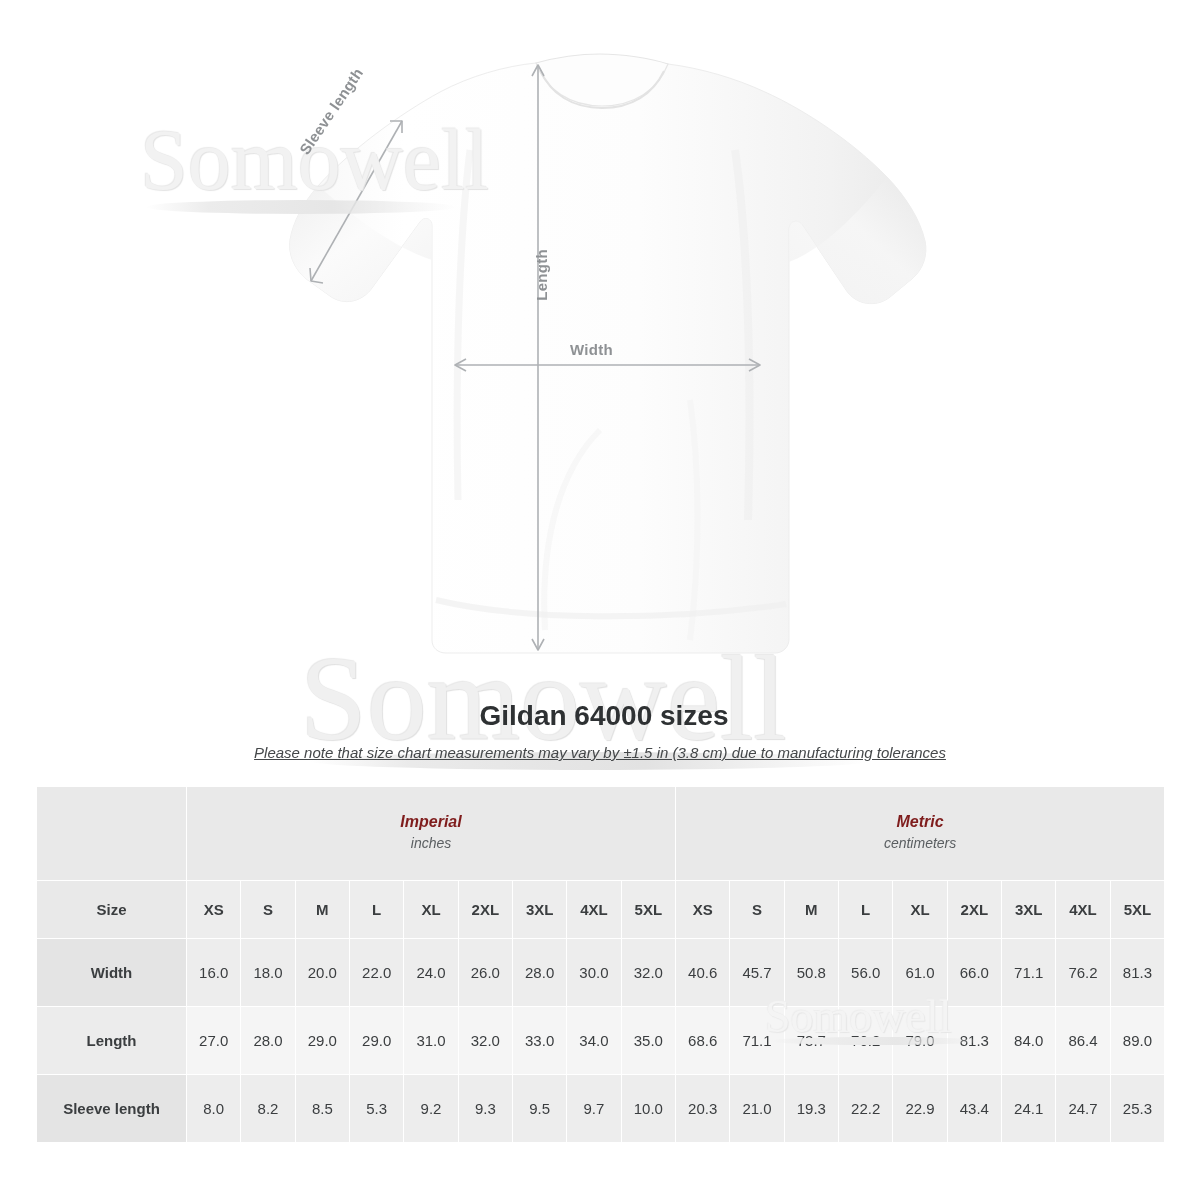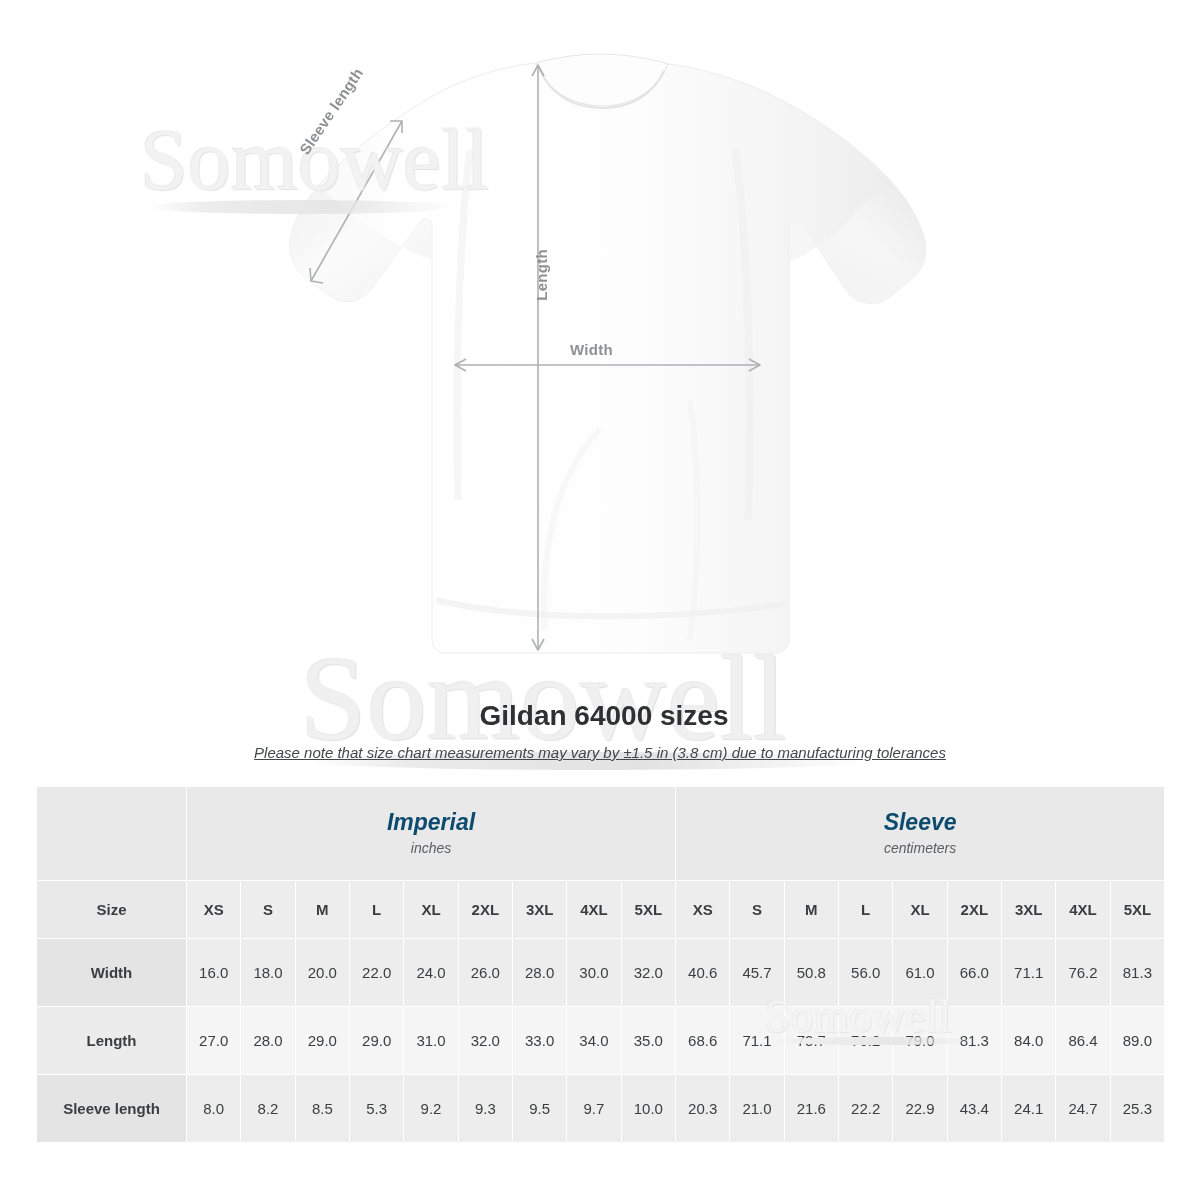--- a/index.html
+++ b/index.html
@@ -163,24 +163,24 @@
     border: 1px solid #ffffff;
     text-align: center;
     vertical-align: middle;
     font-weight: normal;
   }
   .unit-head {
     background: #e9e9e9;
     height: 94px;
   }
   .unit-head .unit-name {
-    font-size: 23px;
+    font-size: 16px;
     font-style: italic;
     font-weight: bold;
-    color: #0c4a6e;
+    color: #7f1d1d;
     line-height: 1.25;
   }
   .unit-head .unit-sub {
     font-size: 14px;
     font-style: italic;
     color: #5a5e61;
     line-height: 1.6;
   }
   .corner-cell {
     background: #e9e9e9;
@@ -331,21 +331,21 @@
         <col span="18" style="width:54.33px">
       </colgroup>
       <tbody>
         <tr>
           <td class="corner-cell"></td>
           <td class="unit-head" colspan="9">
             <div class="unit-name">Imperial</div>
             <div class="unit-sub">inches</div>
           </td>
           <td class="unit-head" colspan="9">
-            <div class="unit-name">Sleeve</div>
+            <div class="unit-name">Metric</div>
             <div class="unit-sub">centimeters</div>
           </td>
         </tr>
 
         <tr class="header-row">
           <td class="row-label">Size</td>
           <td>XS</td>
           <td>S</td>
           <td>M</td>
           <td>L</td>
@@ -415,21 +415,21 @@
           <td>8.2</td>
           <td>8.5</td>
           <td>5.3</td>
           <td>9.2</td>
           <td>9.3</td>
           <td>9.5</td>
           <td>9.7</td>
           <td>10.0</td>
           <td>20.3</td>
           <td>21.0</td>
-          <td>21.6</td>
+          <td>19.3</td>
           <td>22.2</td>
           <td>22.9</td>
           <td>43.4</td>
           <td>24.1</td>
           <td>24.7</td>
           <td>25.3</td>
         </tr>
       </tbody>
     </table>
   </div>

